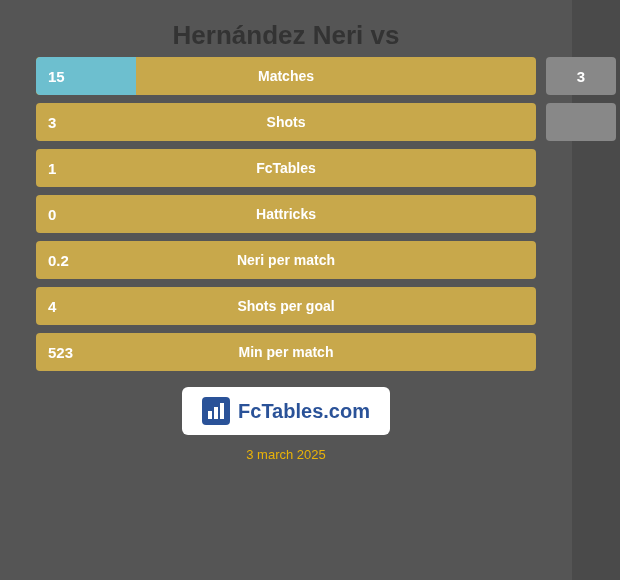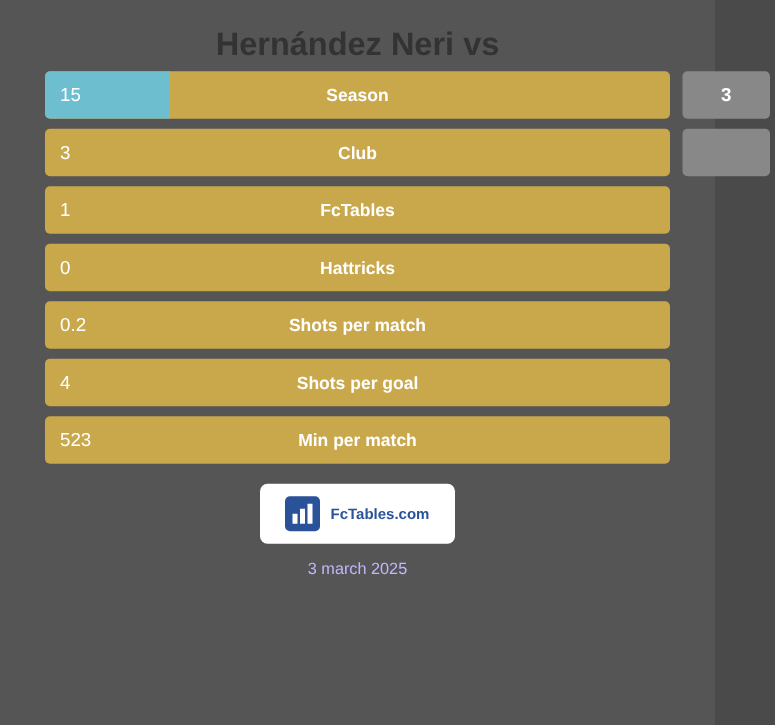--- a/index.html
+++ b/index.html
@@ -90,21 +90,21 @@
       top: 0;
       height: 100%;
       background: #6dbfcf;
       border-radius: 4px 0 0 4px;
     }
 
     .stat-value-left {
       position: absolute;
       left: 12px;
       font-size: 15px;
-      font-weight: normal;
+      font-weight: bold;
       color: white;
       z-index: 2;
     }
 
     .stat-label {
       position: absolute;
       left: 50%;
       transform: translateX(-50%);
       font-size: 14px;
       font-weight: bold;
@@ -147,29 +147,29 @@
       border-radius: 4px;
       display: flex;
       align-items: center;
       justify-content: center;
       color: white;
       font-size: 16px;
       font-weight: bold;
     }
 
     .fctables-text {
-      font-size: 12px;
+      font-size: 20px;
       font-weight: bold;
       color: #2a5298;
     }
 
     .date-text {
       margin-top: 12px;
       font-size: 13px;
-      color: #c4b5fd;
+      color: #eab308;
       text-align: right;
     }
 
     .wrapper {
       position: relative;
       display: flex;
       flex-direction: column;
       align-items: center;
     }
   </style>
@@ -196,51 +196,51 @@
           <rect x="15" y="54" width="40" height="4" fill="#2244aa" rx="1"></rect>
         </svg>
       </div>
     </div>
 
     <div class="stats-section" id="stats-section">
     <div class="stat-row">
           <div class="stat-bar">
             <div class="stat-bar-fill" style="width: 20%;"></div>
             <span class="stat-value-left">15</span>
-            <span class="stat-label">Season</span>
+            <span class="stat-label">Matches</span>
           </div>
           <div class="right-badge gray">
             <span class="badge-value">3</span>
           </div>
         </div>
         <div class="stat-row">
           <div class="stat-bar">
             <span class="stat-value-left">3</span>
-            <span class="stat-label">Club</span>
+            <span class="stat-label">Shots</span>
           </div>
           <div class="right-badge gray">
             <span class="badge-value"></span>
           </div>
         </div>
         <div class="stat-row">
           <div class="stat-bar">
             <span class="stat-value-left">1</span>
             <span class="stat-label">FcTables</span>
           </div>
         </div>
         <div class="stat-row">
           <div class="stat-bar">
             <span class="stat-value-left">0</span>
             <span class="stat-label">Hattricks</span>
           </div>
         </div>
         <div class="stat-row">
           <div class="stat-bar">
             <span class="stat-value-left">0.2</span>
-            <span class="stat-label">Shots per match</span>
+            <span class="stat-label">Neri per match</span>
           </div>
         </div>
         <div class="stat-row">
           <div class="stat-bar">
             <span class="stat-value-left">4</span>
             <span class="stat-label">Shots per goal</span>
           </div>
         </div>
         <div class="stat-row">
           <div class="stat-bar">

